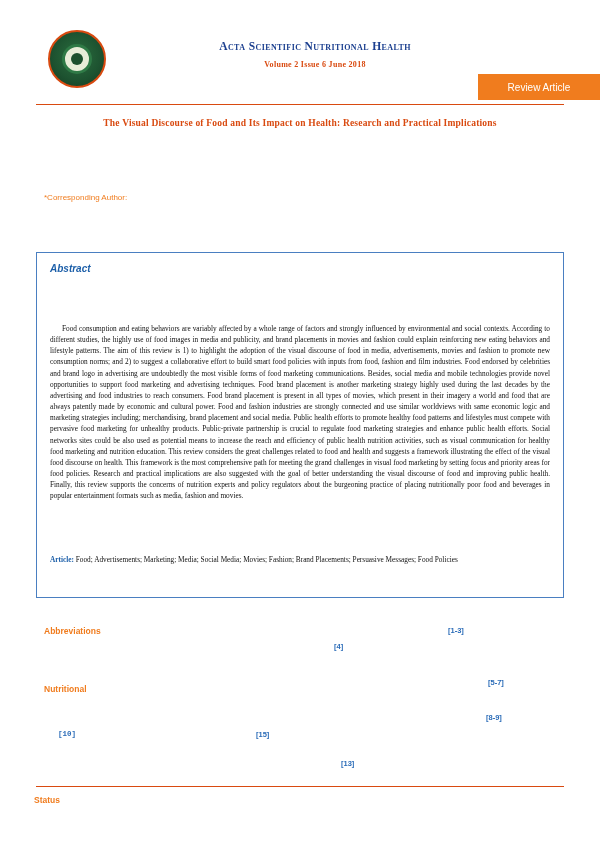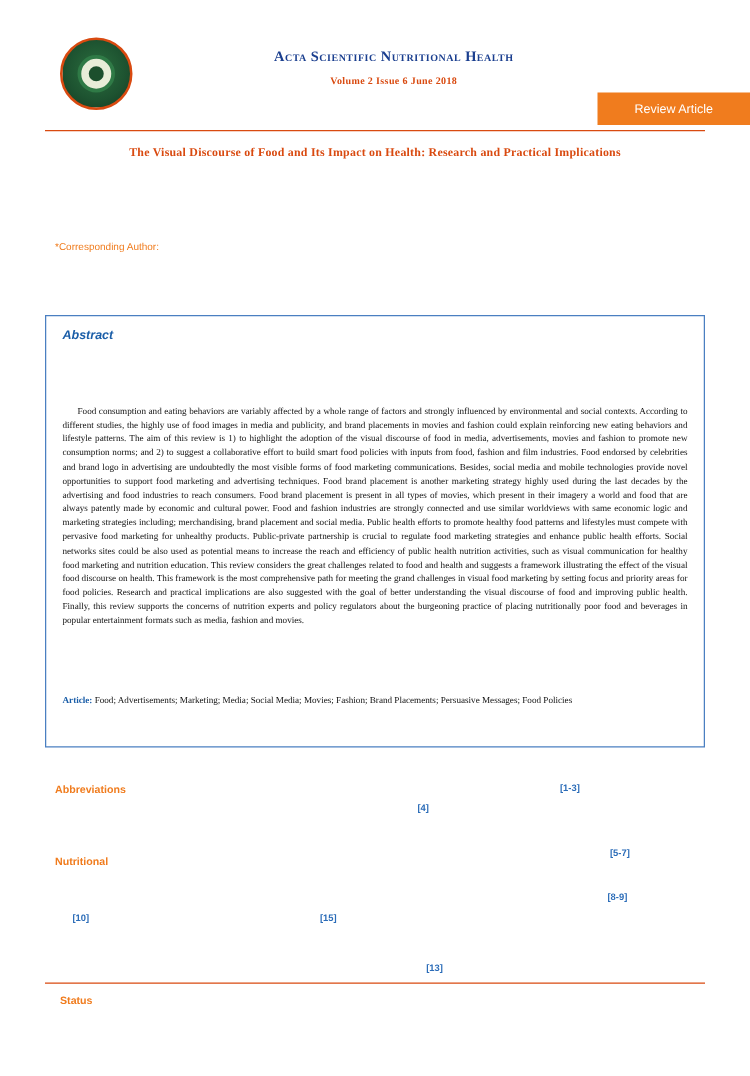--- a/index.html
+++ b/index.html
@@ -193,36 +193,36 @@
   .sec-heading {
     position: absolute;
     font-family: "Liberation Sans", sans-serif;
     font-weight: bold;
     font-size: 8.5px;
     color: #f07c1e;
     text-align: center;
   }
   .h-abbrev { left: 44px; top: 626px; }
   .h-intro  { left: 44px; top: 684px; }
-  .h-status { left: 48px; top: 795px; }
+  .h-status { left: 34px; top: 795px; }
 
   .cite {
     position: absolute;
     font-family: "Liberation Sans", sans-serif;
     font-weight: bold;
     font-size: 7.5px;
     color: #2b6cb8;
   }
   .c1 { left: 448px; top: 626px; text-align: right; }
   .c2 { left: 334px; top: 642px; }
   .c3 { left: 488px; top: 678px; }
   .c4 { left: 486px; top: 713px; text-align: right; }
-  .c5 { left: 58px;  top: 730px; }
+  .c5 { left: 58px;  top: 730px; font-family: Liberation Mono, monospace; }
   .c6 { left: 256px; top: 730px; }
-  .c8 { left: 341px; top: 759px; margin-top: 11px; }
+  .c8 { left: 341px; top: 759px; }
 
   .rule-bottom { top: 786px; }
 </style>
 </head>
 <body>
 
 <div class="page">
 
   <div class="masthead">
     <div class="logo">

